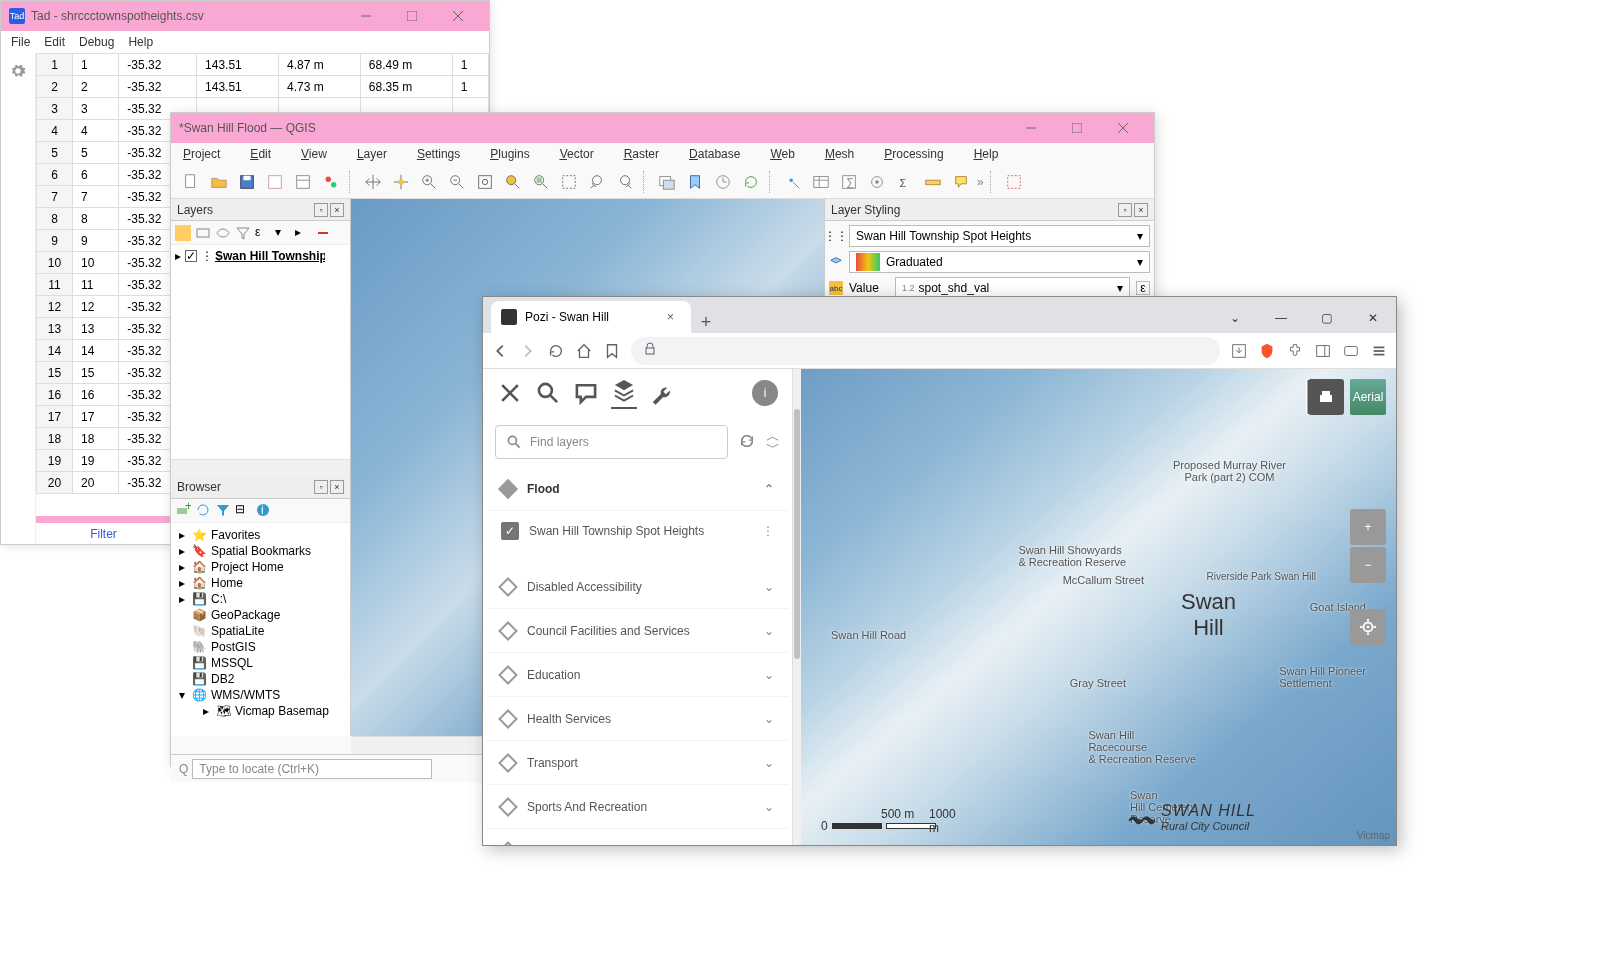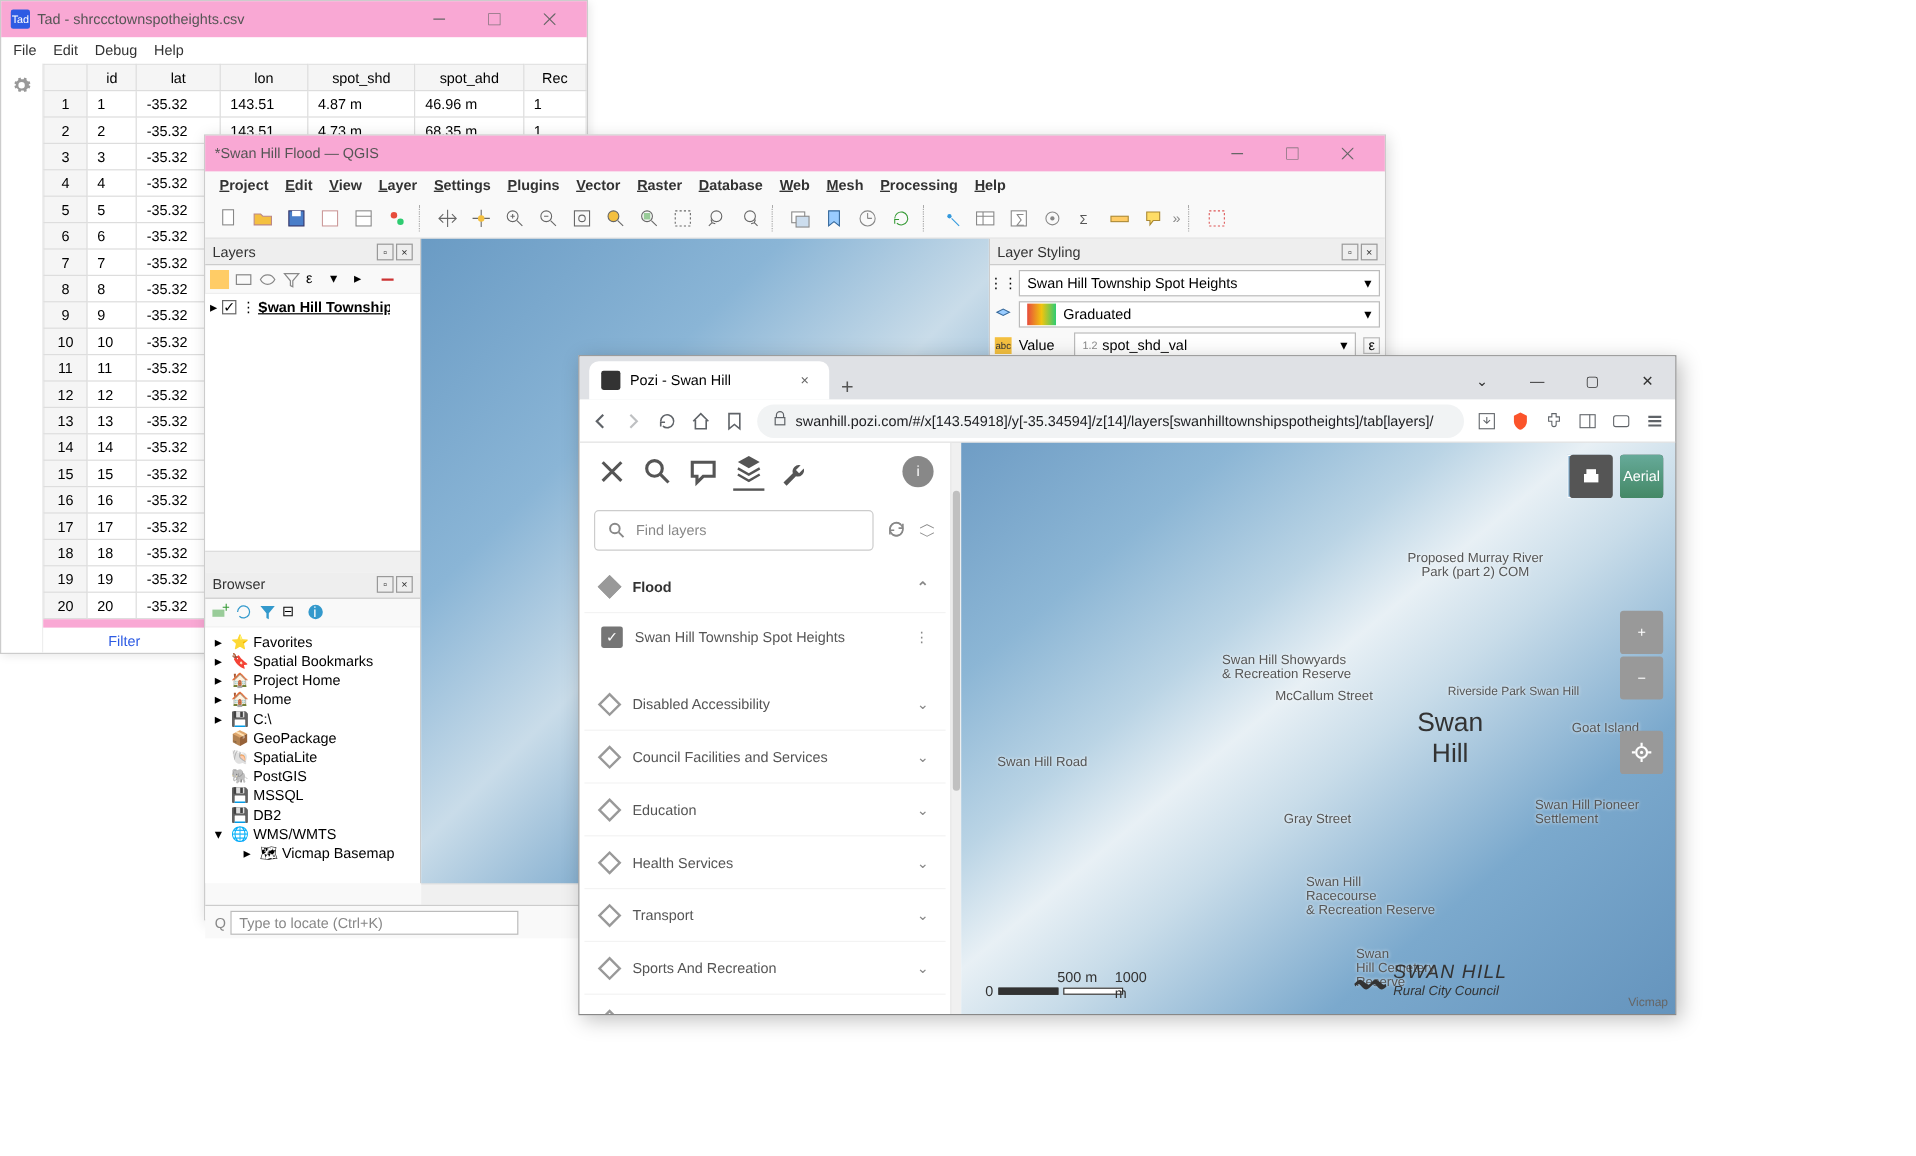--- a/index.html
+++ b/index.html
@@ -20,21 +20,21 @@
 .tad-main { flex:1; display:flex; flex-direction:column;}
 .tad-table { flex:1; overflow:hidden;}
 .tad-table table { width:100%; border-collapse:collapse;}
 .tad-table th,.tad-table td { border:1px solid #ddd; padding:3px 8px; text-align:left; height:22px; background:#fff;}
 .tad-table th { background:#f5f5f5; text-align:center; font-weight:normal;}
 .tad-table td:first-child { background:#f5f5f5; text-align:center; width:36px;}
 .tad-filter { height:28px; display:flex; align-items:center; justify-content:center; border-top:7px solid #f9a8d4; color:#2d5be3; width:135px;}
 
 
 .qgis-window { position:absolute; left:170px; top:112px; width:985px; height:655px; border:1px solid #ccc; background:#f9f9f9; box-shadow:2px 2px 12px rgba(0,0,0,0.15);}
-.qgis-menu { height:22px; display:flex; align-items:center; gap:14px; padding:0 12px; background:#f9f9f9; color:#333;font-weight:bold;}
+.qgis-menu { height:22px; display:flex; align-items:center; gap:30px; padding:0 12px; background:#f9f9f9; color:#333;}
 .qgis-menu span { position:relative;}
 .qgis-menu span::first-letter { text-decoration:underline;}
 .qgis-toolbar { height:34px; display:flex; align-items:center; gap:4px; padding:0 8px; border-bottom:1px solid #ddd; background:#f9f9f9; overflow:hidden;}
 .tbtn { width:24px; height:24px; display:flex; align-items:center; justify-content:center; border:1px solid transparent; border-radius:2px;}
 .tbtn svg { width:18px; height:18px;}
 .tsep { width:6px; height:22px; border-left:1px dotted #aaa; margin:0 2px;}
 .qgis-body { display:flex; height:calc(100% - 116px);}
 .qgis-left { width:180px; display:flex; flex-direction:column; border-right:1px solid #ccc;}
 .panel-hdr { height:22px; background:#eee; border-bottom:1px solid #ccc; display:flex; align-items:center; padding:0 6px; font-size:11px; color:#333;}
 .panel-hdr .pbtns { margin-left:auto; display:flex; gap:2px;}
@@ -139,35 +139,26 @@
     <div class="tad-side">
       <span class="gear"><svg viewBox="0 0 24 24">
             <path d="M12 8a4 4 0 100 8 4 4 0 000-8zm9 4l2 1-1 3-2-.5a8 8 0 01-2 2l.5 2-3 1-1-2h-3l-1 2-3-1 .5-2a8 8 0 01-2-2l-2 .5-1-3 2-1v-1l-2-1 1-3 2 .5a8 8 0 012-2l-.5-2 3-1 1 2h3l1-2 3 1-.5 2a8 8 0 012 2l2-.5 1 3-2 1z" fill="#999"></path>
           </svg></span>
     </div>
     <div class="tad-main">
       <div class="tad-table">
         <table id="tad-tbl">
             <tbody>
               <tr>
-                <th></th>
-                <th>id</th>
-                <th>lat</th>
-                <th>lon</th>
-                <th>spot_shd</th>
-                <th>spot_ahd</th>
-                <th>Rec</th>
-              </tr>
-              <tr>
                 <td>1</td>
                 <td>1</td>
                 <td>-35.32</td>
                 <td>143.51</td>
                 <td>4.87 m</td>
-                <td>46.96 m</td>
+                <td>68.49 m</td>
                 <td>1</td>
               </tr>
               <tr>
                 <td>2</td>
                 <td>2</td>
                 <td>-35.32</td>
                 <td>143.51</td>
                 <td>4.73 m</td>
                 <td>68.35 m</td>
                 <td>1</td>
@@ -767,21 +758,20 @@
     <span class="nav-icon">
         <svg viewBox="0 0 20 20">
           <path d="M5 3h10v14l-5-4-5 4z" fill="none" stroke="#5f6368" stroke-width="1.5"></path>
         </svg>
       </span>
     <div class="url">
       <span class="lock"><svg viewBox="0 0 14 14">
             <rect x="3" y="6" width="8" height="6" fill="none" stroke="#5f6368"></rect>
             <path d="M4 6V4a3 3 0 016 0v2" fill="none" stroke="#5f6368"></path>
           </svg></span>
-      <span>swanhill.pozi.com/#/x[143.54918]/y[-35.34594]/z[14]/layers[swanhilltownshipspotheights]/tab[layers]/</span>
     </div>
     <span class="nav-icon">
         <svg viewBox="0 0 20 20">
           <rect x="3" y="3" width="14" height="14" fill="none" stroke="#5f6368"></rect>
           <path d="M10 6v6M7 9l3 3 3-3" fill="none" stroke="#5f6368"></path>
         </svg>
       </span>
     <span class="nav-icon">
         <svg viewBox="0 0 20 20">
           <path d="M10 2l6 3v5c0 4-3 7-6 8-3-1-6-4-6-8V5z" fill="#fb542b"></path>

